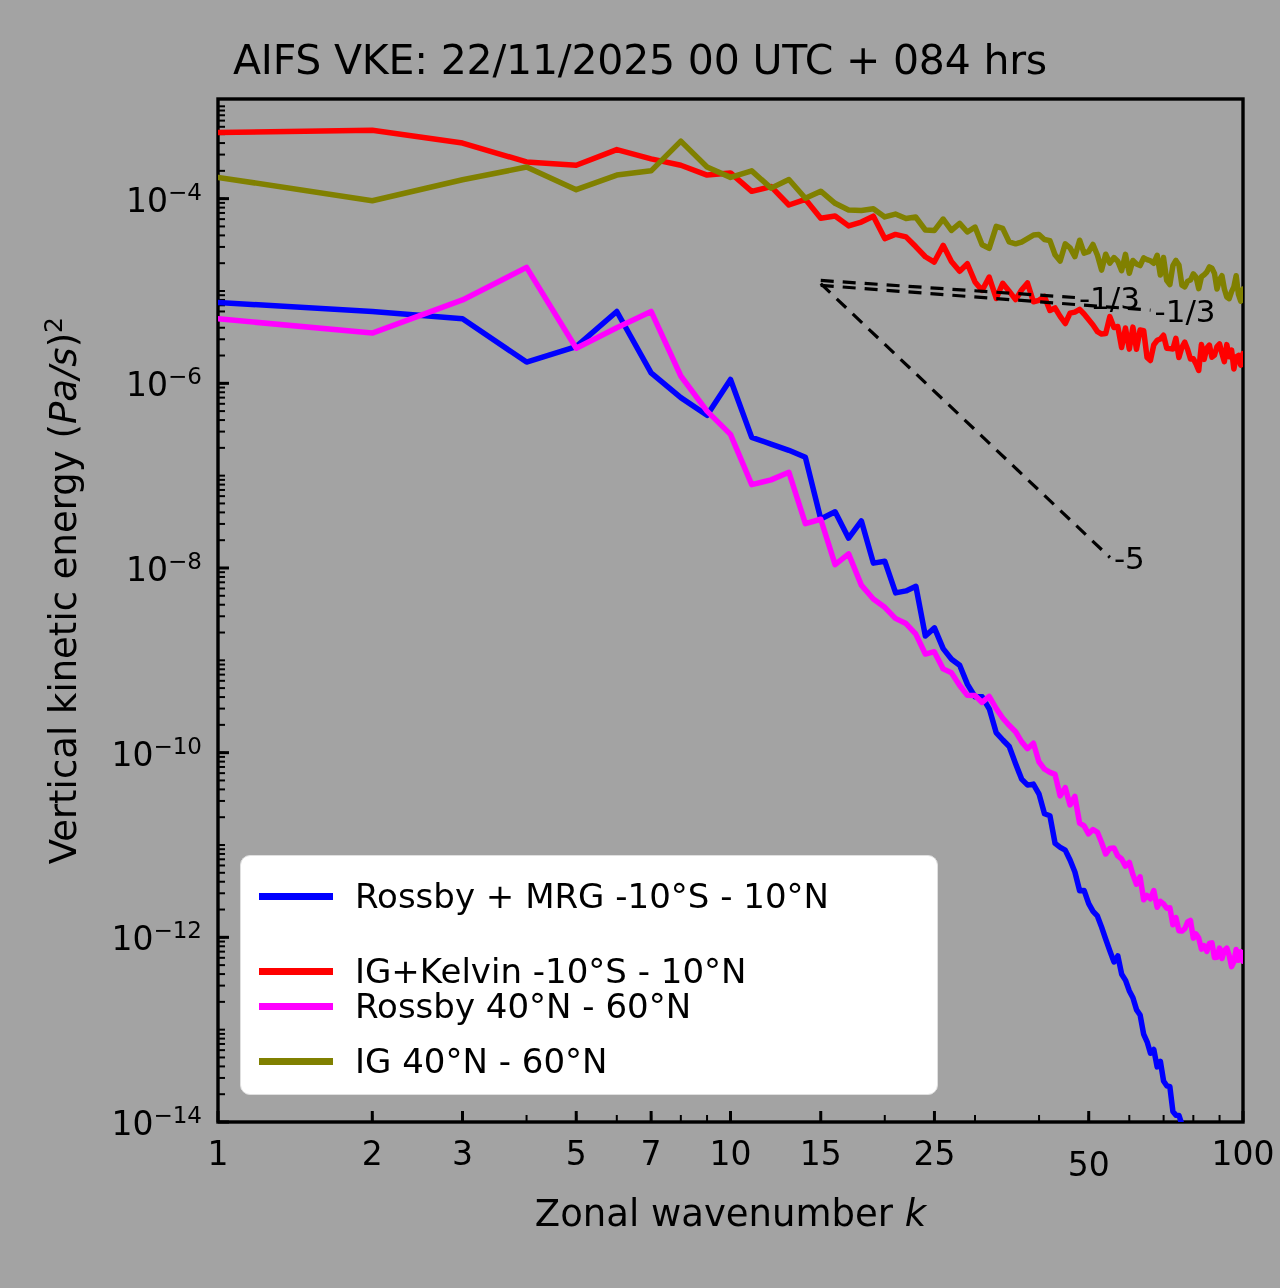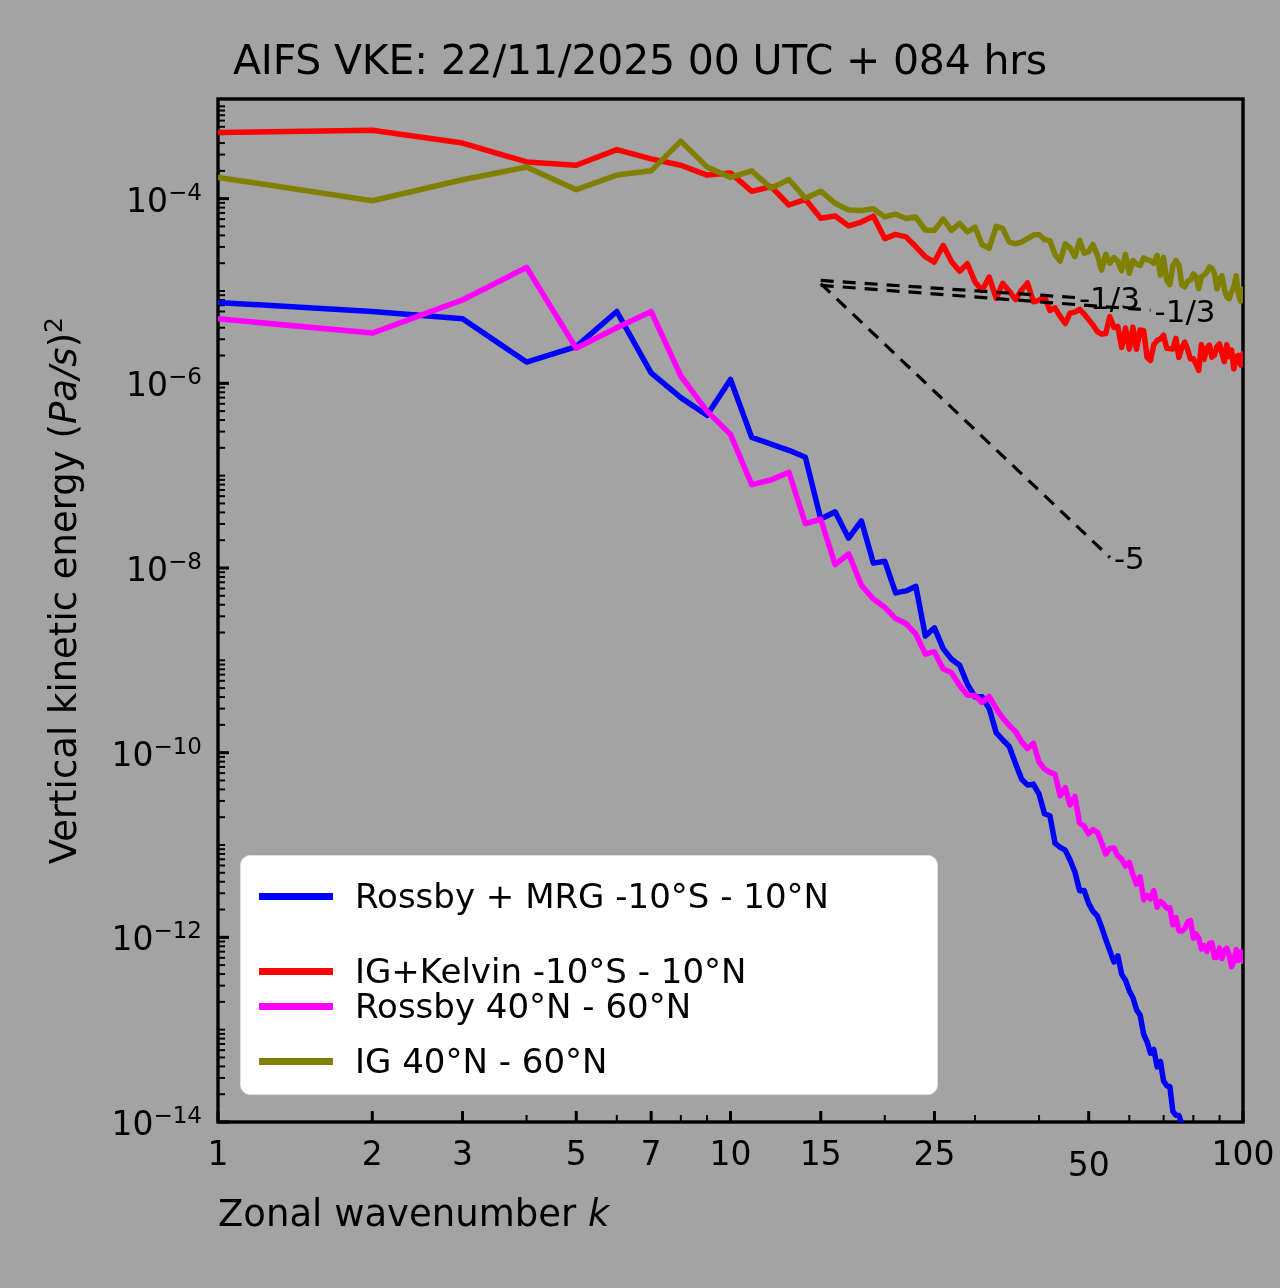--- a/index.html
+++ b/index.html
@@ -46,20 +46,21 @@
     font-size: 37px;
     white-space: nowrap;
   }
   #ylabel .italic { font-style: italic; }
   #ylabel .sup { font-size: 25px; vertical-align: super; }
   #xlabel {
     position: absolute;
     left: 218px;
     top: 1192px;
     width: 1025px;
+    text-align: center;
     font-size: 37px;
     white-space: nowrap;
   }
   #xlabel .italic { font-style: italic; }
   .ytick-label {
     position: absolute;
     text-align: right;
     font-size: 33px;
     white-space: nowrap;
     transform: translateY(-50%);

